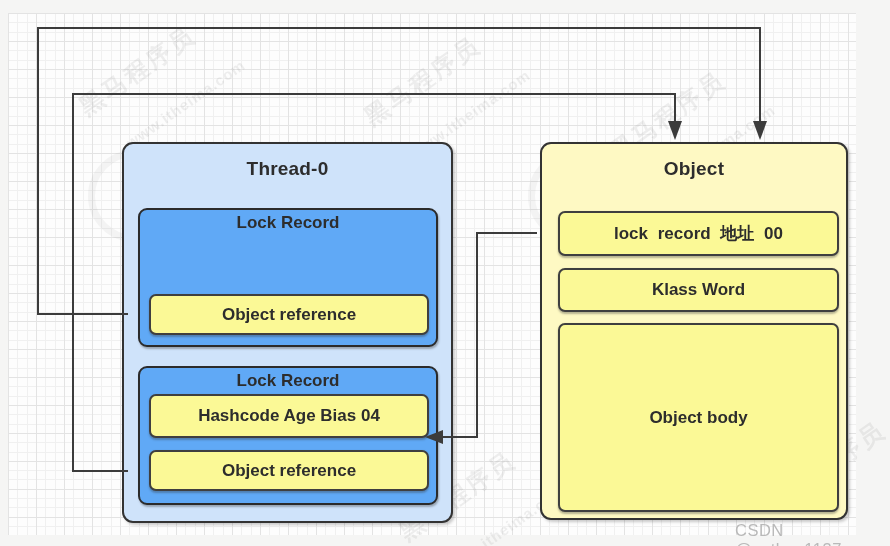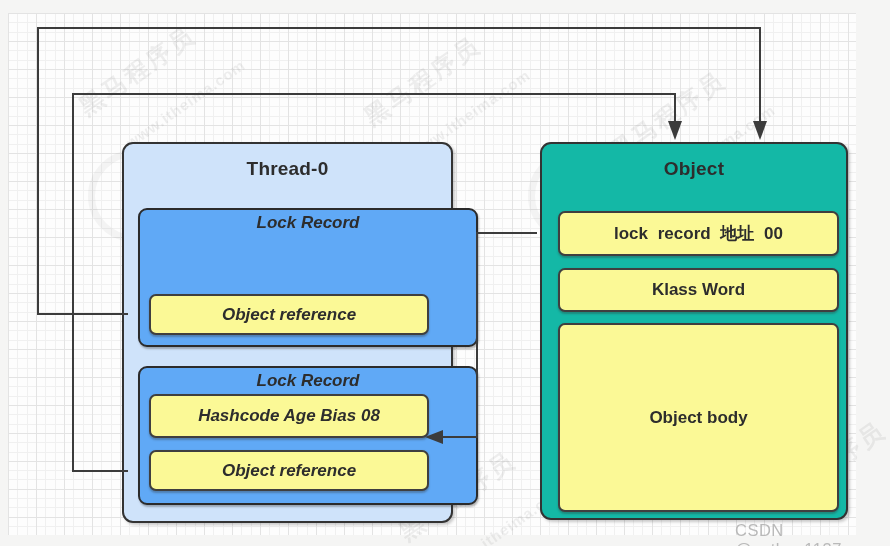--- a/index.html
+++ b/index.html
@@ -19,33 +19,32 @@
       repeating-linear-gradient(to bottom, #f0f0f0 0 1px, transparent 1px 9.33px);
   }
   .box{position:absolute; box-sizing:border-box; border:2.5px solid #333;margin-left:20px;}
   .thread-box{
     left:102px; top:142px; width:331px; height:381px;
     background:#cfe3fa; border-radius:11px;
     box-shadow:2px 2px 3px rgba(70,70,70,.28);
   }
   .object-box{
     left:520px; top:142px; width:308px; height:378px;
-    background:#14b8a6; border-radius:11px;
+    background:#fef9c3; border-radius:11px;
     box-shadow:2px 2px 3px rgba(70,70,70,.28);
   }
   .box-title{
     position:absolute; left:0; right:0; top:14px; text-align:center;
     font-size:19px; font-weight:bold; letter-spacing:.2px;
   }
   .lock-record{
-    position:absolute; left:14px; width:340px; height:139px;
+    position:absolute; left:14px; width:300px; height:139px;
     background:#60a9f6; border:2px solid #2b2b2b; border-radius:9px;
     box-sizing:border-box;
     box-shadow:1px 2px 2px rgba(50,50,50,.35);
-    font-style:italic;
   }
   .lr-1{top:64px;}
   .lr-2{top:222px;}
   .lr-title{
     position:absolute; left:0; right:0; top:3px; text-align:center;
     font-size:17px; font-weight:bold;
   }
   .field{
     position:absolute; box-sizing:border-box;
     background:#fbf996; border:2px solid #3f3f3f; border-radius:7px;
@@ -100,21 +99,21 @@
   <div class="box thread-box">
     <div class="box-title">Thread-0</div>
 
     <div class="lock-record lr-1">
       <div class="lr-title">Lock Record</div>
       <div class="field lr-field f-ref1">Object reference</div>
     </div>
 
     <div class="lock-record lr-2">
       <div class="lr-title">Lock Record</div>
-      <div class="field lr-field f-hash">Hashcode Age Bias 08</div>
+      <div class="field lr-field f-hash">Hashcode Age Bias 04</div>
       <div class="field lr-field f-ref2">Object reference</div>
     </div>
   </div>
 
   <div class="box object-box">
     <div class="box-title">Object</div>
     <div class="field ob-field f-addr">lock record 地址 00</div>
     <div class="field ob-field f-klass">Klass Word</div>
     <div class="field ob-field f-body">Object body</div>
   </div>

